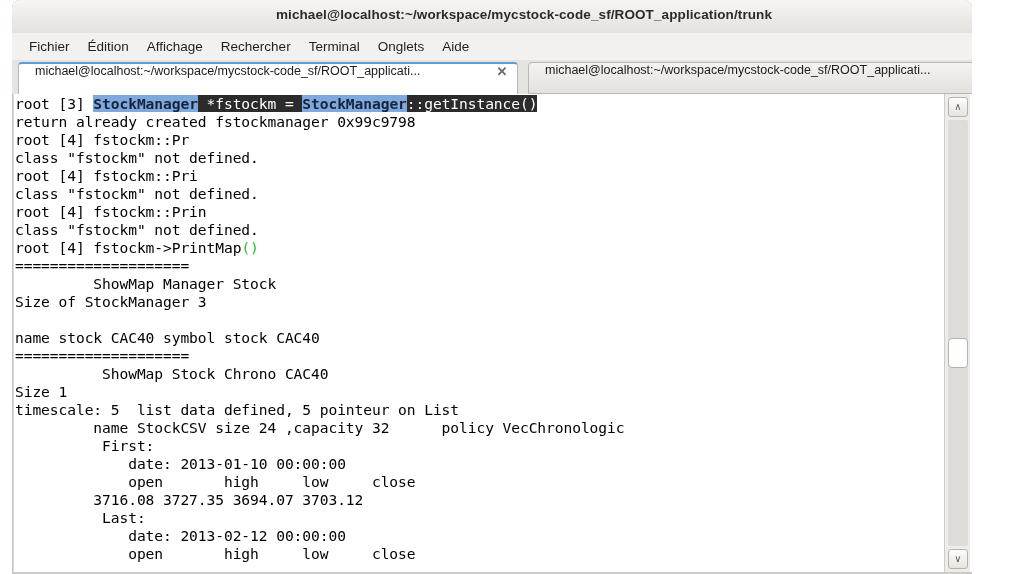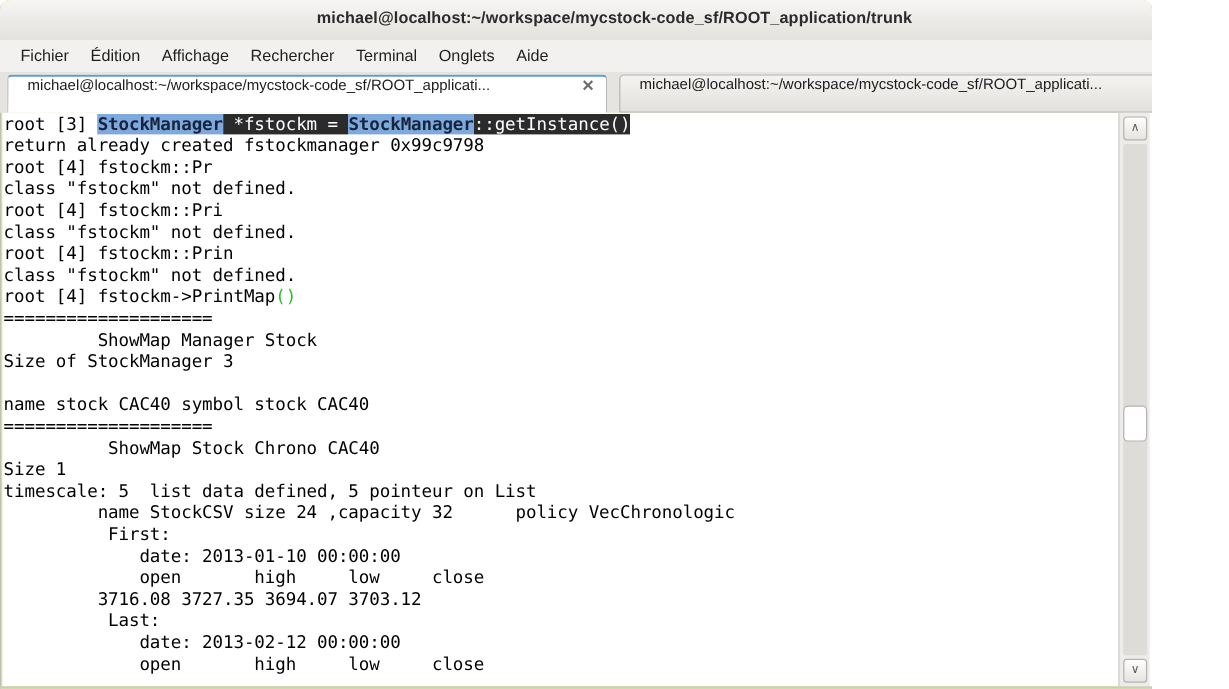--- a/index.html
+++ b/index.html
@@ -12,24 +12,24 @@
     width: 1024px;
     height: 574px;
     overflow: hidden;
     font-family: "Liberation Sans", sans-serif;
     -webkit-font-smoothing: antialiased;
   }
 
   
   .window {
     position: absolute;
-    left: 0; top: 0;
+    left: 12px; top: 0;
     width: 960px;
     height: 574px;
-    background: #bef264;
+    background: #fca5a5;
     border-top-left-radius: 8px;
     border-top-right-radius: 8px;
     box-sizing: border-box;
     overflow: hidden;
   }
   .frame-edge-left {
     position: absolute; left: 0; top: 0;
     width: 2px; height: 574px;
     background: linear-gradient(to right, #b8b5b0, #e9e7e4);
   }

